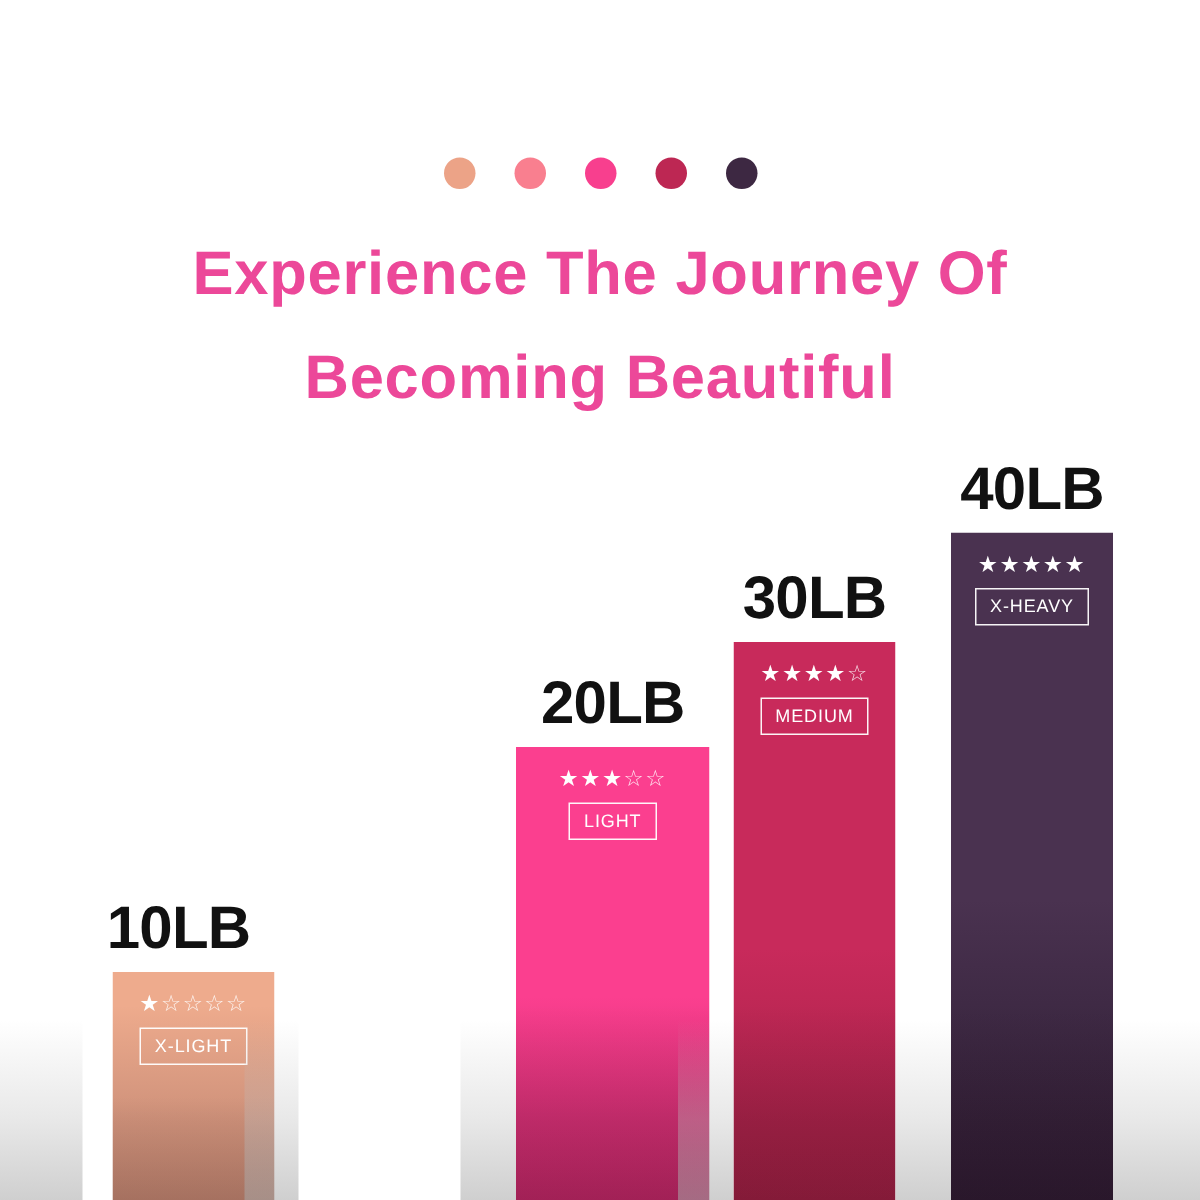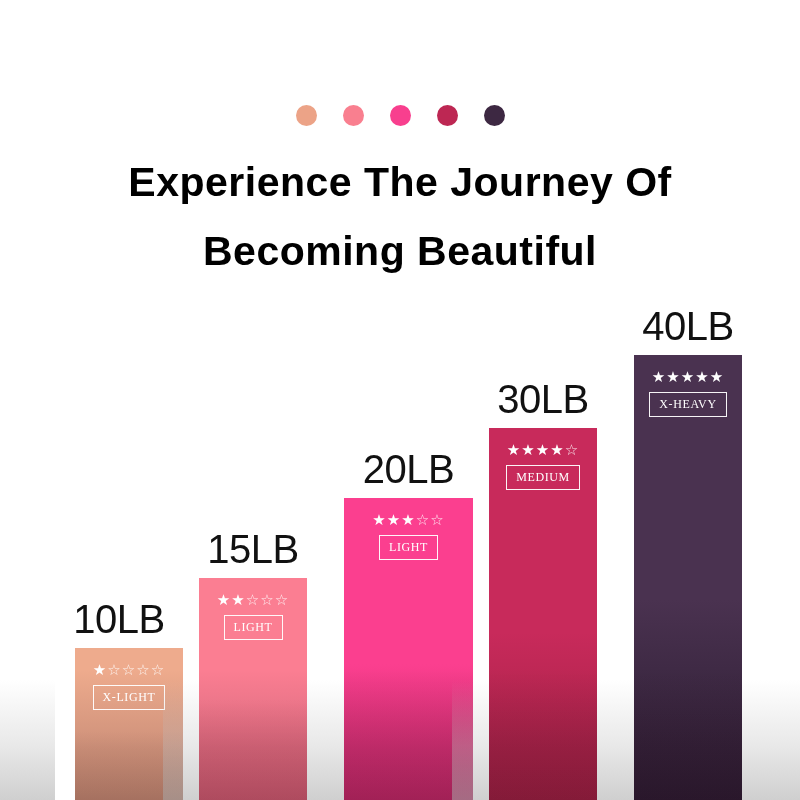--- a/index.html
+++ b/index.html
@@ -41,21 +41,21 @@
   #headline {
     position: absolute;
     top: 148px;
     left: 0;
     width: 800px;
     text-align: center;
     font-weight: bold;
     font-size: 41px;
     line-height: 69px;
     letter-spacing: 0.5px;
-    color: #000000;
+    color: #ec4899;
   }
   #headline .line {
     display: block;
     white-space: nowrap;
   }
 
   
   #chart {
     position: absolute;
     left: 0;
@@ -66,21 +66,21 @@
   .bar-group {
     position: absolute;
     bottom: 0;
   }
   .bar-value {
     position: absolute;
     bottom: 100%;
     left: 0;
     width: 100%;
     text-align: center;
-    font-weight: normal;
+    font-weight: bold;
     font-size: 40px;
     letter-spacing: -0.5px;
     color: #111111;
     padding-bottom: 6px;
     box-sizing: border-box;
   }
   .bar {
     position: relative;
     width: 100%;
     height: 100%;
@@ -118,21 +118,20 @@
   }
   .stars .s-off { opacity: 0.85; }
   .badge {
     border: 1.6px solid rgba(255,255,255,0.95);
     color: #ffffff;
     font-size: 12px;
     line-height: 12px;
     letter-spacing: 0.6px;
     padding: 5px 9px 6px 9px;
     white-space: nowrap;
-    font-family: Liberation Serif, serif;
   }
 
   
   .gap-floor {
     position: absolute;
     bottom: 0;
     height: 120px;
     background: linear-gradient(to bottom, rgba(255,255,255,0) 0%, rgba(190,190,190,0.35) 55%, rgba(168,168,168,0.55) 100%);
     pointer-events: none;
   }
@@ -161,31 +160,20 @@
         <div class="bar">
           <div class="bar-fill" style="background: linear-gradient(rgb(238, 171, 141) 0%, rgb(238, 171, 141) 55%, rgb(201, 142, 116) 100%);"></div>
           <div class="bar-floor"></div>
           <div class="bar-label-block">
             <div class="stars"><span class="s-on">★</span><span class="s-off">☆</span><span class="s-off">☆</span><span class="s-off">☆</span><span class="s-off">☆</span></div>
             <div class="badge">X-LIGHT</div>
           </div>
         </div>
       </div>
       <div class="gap-floor" style="left: 163px; width: 36px;"></div>
-      <div class="bar-group" style="left: 199px; width: 108px; height: 222px;">
-        <div class="bar-value">15LB</div>
-        <div class="bar">
-          <div class="bar-fill" style="background: linear-gradient(rgb(251, 126, 146) 0%, rgb(251, 126, 146) 55%, rgb(212, 93, 114) 100%);"></div>
-          <div class="bar-floor"></div>
-          <div class="bar-label-block">
-            <div class="stars"><span class="s-on">★</span><span class="s-on">★</span><span class="s-off">☆</span><span class="s-off">☆</span><span class="s-off">☆</span></div>
-            <div class="badge">LIGHT</div>
-          </div>
-        </div>
-      </div>
       <div class="gap-floor" style="left: 307px; width: 37px;"></div>
       <div class="bar-group" style="left: 344px; width: 129px; height: 302px;">
         <div class="bar-value">20LB</div>
         <div class="bar">
           <div class="bar-fill" style="background: linear-gradient(rgb(251, 63, 143) 0%, rgb(251, 63, 143) 55%, rgb(196, 39, 103) 100%);"></div>
           <div class="bar-floor"></div>
           <div class="bar-label-block">
             <div class="stars"><span class="s-on">★</span><span class="s-on">★</span><span class="s-on">★</span><span class="s-off">☆</span><span class="s-off">☆</span></div>
             <div class="badge">LIGHT</div>
           </div>

